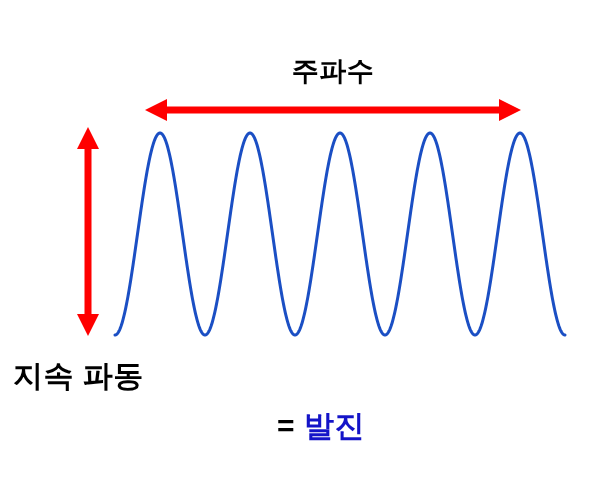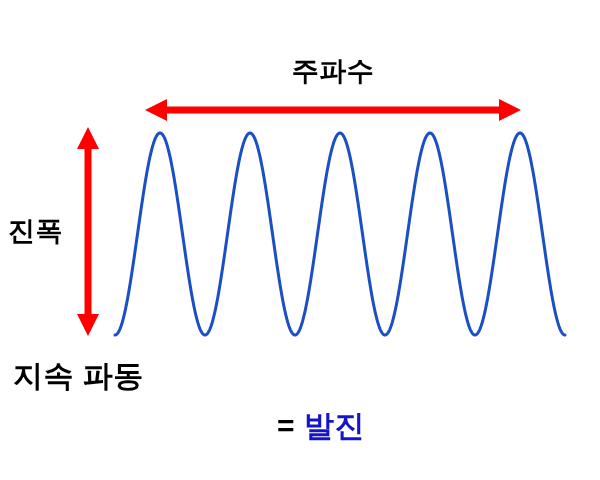--- a/index.html
+++ b/index.html
@@ -100,19 +100,18 @@
       <rect x="84.5" y="143" width="7" height="177" fill="#FF0000"></rect>
       <polygon points="88,127 77,149 99,149" fill="#FF0000"></polygon>
       <polygon points="88,336 77,314 99,314" fill="#FF0000"></polygon>
     </g>
 
     <path id="wave-path" fill="none" stroke="#1B4FC4" stroke-width="3" stroke-linecap="round" stroke-linejoin="round" d="M115.00 335.00 L115.50 334.94 L116.00 334.75 L116.50 334.45 L117.00 334.02 L117.50 333.47 L118.00 332.79 L118.50 332.00 L119.00 331.09 L119.50 330.06 L120.00 328.91 L120.50 327.65 L121.00 326.27 L121.50 324.78 L122.00 323.18 L122.50 321.47 L123.00 319.65 L123.50 317.73 L124.00 315.71 L124.50 313.59 L125.00 311.37 L125.50 309.06 L126.00 306.65 L126.50 304.16 L127.00 301.58 L127.50 298.92 L128.00 296.18 L128.50 293.37 L129.00 290.48 L129.50 287.52 L130.00 284.50 L130.50 281.42 L131.00 278.28 L131.50 275.08 L132.00 271.84 L132.50 268.54 L133.00 265.21 L133.50 261.84 L134.00 258.43 L134.50 255.00 L135.00 251.54 L135.50 248.06 L136.00 244.56 L136.50 241.05 L137.00 237.52 L137.50 234.00 L138.00 230.48 L138.50 226.95 L139.00 223.44 L139.50 219.94 L140.00 216.46 L140.50 213.00 L141.00 209.57 L141.50 206.16 L142.00 202.79 L142.50 199.46 L143.00 196.16 L143.50 192.92 L144.00 189.72 L144.50 186.58 L145.00 183.50 L145.50 180.48 L146.00 177.52 L146.50 174.63 L147.00 171.82 L147.50 169.08 L148.00 166.42 L148.50 163.84 L149.00 161.35 L149.50 158.94 L150.00 156.63 L150.50 154.41 L151.00 152.29 L151.50 150.27 L152.00 148.35 L152.50 146.53 L153.00 144.82 L153.50 143.22 L154.00 141.73 L154.50 140.35 L155.00 139.09 L155.50 137.94 L156.00 136.91 L156.50 136.00 L157.00 135.21 L157.50 134.53 L158.00 133.98 L158.50 133.55 L159.00 133.25 L159.50 133.06 L160.00 133.00 L160.50 133.06 L161.00 133.25 L161.50 133.55 L162.00 133.98 L162.50 134.53 L163.00 135.21 L163.50 136.00 L164.00 136.91 L164.50 137.94 L165.00 139.09 L165.50 140.35 L166.00 141.73 L166.50 143.22 L167.00 144.82 L167.50 146.53 L168.00 148.35 L168.50 150.27 L169.00 152.29 L169.50 154.41 L170.00 156.63 L170.50 158.94 L171.00 161.35 L171.50 163.84 L172.00 166.42 L172.50 169.08 L173.00 171.82 L173.50 174.63 L174.00 177.52 L174.50 180.48 L175.00 183.50 L175.50 186.58 L176.00 189.72 L176.50 192.92 L177.00 196.16 L177.50 199.46 L178.00 202.79 L178.50 206.16 L179.00 209.57 L179.50 213.00 L180.00 216.46 L180.50 219.94 L181.00 223.44 L181.50 226.95 L182.00 230.48 L182.50 234.00 L183.00 237.52 L183.50 241.05 L184.00 244.56 L184.50 248.06 L185.00 251.54 L185.50 255.00 L186.00 258.43 L186.50 261.84 L187.00 265.21 L187.50 268.54 L188.00 271.84 L188.50 275.08 L189.00 278.28 L189.50 281.42 L190.00 284.50 L190.50 287.52 L191.00 290.48 L191.50 293.37 L192.00 296.18 L192.50 298.92 L193.00 301.58 L193.50 304.16 L194.00 306.65 L194.50 309.06 L195.00 311.37 L195.50 313.59 L196.00 315.71 L196.50 317.73 L197.00 319.65 L197.50 321.47 L198.00 323.18 L198.50 324.78 L199.00 326.27 L199.50 327.65 L200.00 328.91 L200.50 330.06 L201.00 331.09 L201.50 332.00 L202.00 332.79 L202.50 333.47 L203.00 334.02 L203.50 334.45 L204.00 334.75 L204.50 334.94 L205.00 335.00 L205.50 334.94 L206.00 334.75 L206.50 334.45 L207.00 334.02 L207.50 333.47 L208.00 332.79 L208.50 332.00 L209.00 331.09 L209.50 330.06 L210.00 328.91 L210.50 327.65 L211.00 326.27 L211.50 324.78 L212.00 323.18 L212.50 321.47 L213.00 319.65 L213.50 317.73 L214.00 315.71 L214.50 313.59 L215.00 311.37 L215.50 309.06 L216.00 306.65 L216.50 304.16 L217.00 301.58 L217.50 298.92 L218.00 296.18 L218.50 293.37 L219.00 290.48 L219.50 287.52 L220.00 284.50 L220.50 281.42 L221.00 278.28 L221.50 275.08 L222.00 271.84 L222.50 268.54 L223.00 265.21 L223.50 261.84 L224.00 258.43 L224.50 255.00 L225.00 251.54 L225.50 248.06 L226.00 244.56 L226.50 241.05 L227.00 237.52 L227.50 234.00 L228.00 230.48 L228.50 226.95 L229.00 223.44 L229.50 219.94 L230.00 216.46 L230.50 213.00 L231.00 209.57 L231.50 206.16 L232.00 202.79 L232.50 199.46 L233.00 196.16 L233.50 192.92 L234.00 189.72 L234.50 186.58 L235.00 183.50 L235.50 180.48 L236.00 177.52 L236.50 174.63 L237.00 171.82 L237.50 169.08 L238.00 166.42 L238.50 163.84 L239.00 161.35 L239.50 158.94 L240.00 156.63 L240.50 154.41 L241.00 152.29 L241.50 150.27 L242.00 148.35 L242.50 146.53 L243.00 144.82 L243.50 143.22 L244.00 141.73 L244.50 140.35 L245.00 139.09 L245.50 137.94 L246.00 136.91 L246.50 136.00 L247.00 135.21 L247.50 134.53 L248.00 133.98 L248.50 133.55 L249.00 133.25 L249.50 133.06 L250.00 133.00 L250.50 133.06 L251.00 133.25 L251.50 133.55 L252.00 133.98 L252.50 134.53 L253.00 135.21 L253.50 136.00 L254.00 136.91 L254.50 137.94 L255.00 139.09 L255.50 140.35 L256.00 141.73 L256.50 143.22 L257.00 144.82 L257.50 146.53 L258.00 148.35 L258.50 150.27 L259.00 152.29 L259.50 154.41 L260.00 156.63 L260.50 158.94 L261.00 161.35 L261.50 163.84 L262.00 166.42 L262.50 169.08 L263.00 171.82 L263.50 174.63 L264.00 177.52 L264.50 180.48 L265.00 183.50 L265.50 186.58 L266.00 189.72 L266.50 192.92 L267.00 196.16 L267.50 199.46 L268.00 202.79 L268.50 206.16 L269.00 209.57 L269.50 213.00 L270.00 216.46 L270.50 219.94 L271.00 223.44 L271.50 226.95 L272.00 230.48 L272.50 234.00 L273.00 237.52 L273.50 241.05 L274.00 244.56 L274.50 248.06 L275.00 251.54 L275.50 255.00 L276.00 258.43 L276.50 261.84 L277.00 265.21 L277.50 268.54 L278.00 271.84 L278.50 275.08 L279.00 278.28 L279.50 281.42 L280.00 284.50 L280.50 287.52 L281.00 290.48 L281.50 293.37 L282.00 296.18 L282.50 298.92 L283.00 301.58 L283.50 304.16 L284.00 306.65 L284.50 309.06 L285.00 311.37 L285.50 313.59 L286.00 315.71 L286.50 317.73 L287.00 319.65 L287.50 321.47 L288.00 323.18 L288.50 324.78 L289.00 326.27 L289.50 327.65 L290.00 328.91 L290.50 330.06 L291.00 331.09 L291.50 332.00 L292.00 332.79 L292.50 333.47 L293.00 334.02 L293.50 334.45 L294.00 334.75 L294.50 334.94 L295.00 335.00 L295.50 334.94 L296.00 334.75 L296.50 334.45 L297.00 334.02 L297.50 333.47 L298.00 332.79 L298.50 332.00 L299.00 331.09 L299.50 330.06 L300.00 328.91 L300.50 327.65 L301.00 326.27 L301.50 324.78 L302.00 323.18 L302.50 321.47 L303.00 319.65 L303.50 317.73 L304.00 315.71 L304.50 313.59 L305.00 311.37 L305.50 309.06 L306.00 306.65 L306.50 304.16 L307.00 301.58 L307.50 298.92 L308.00 296.18 L308.50 293.37 L309.00 290.48 L309.50 287.52 L310.00 284.50 L310.50 281.42 L311.00 278.28 L311.50 275.08 L312.00 271.84 L312.50 268.54 L313.00 265.21 L313.50 261.84 L314.00 258.43 L314.50 255.00 L315.00 251.54 L315.50 248.06 L316.00 244.56 L316.50 241.05 L317.00 237.52 L317.50 234.00 L318.00 230.48 L318.50 226.95 L319.00 223.44 L319.50 219.94 L320.00 216.46 L320.50 213.00 L321.00 209.57 L321.50 206.16 L322.00 202.79 L322.50 199.46 L323.00 196.16 L323.50 192.92 L324.00 189.72 L324.50 186.58 L325.00 183.50 L325.50 180.48 L326.00 177.52 L326.50 174.63 L327.00 171.82 L327.50 169.08 L328.00 166.42 L328.50 163.84 L329.00 161.35 L329.50 158.94 L330.00 156.63 L330.50 154.41 L331.00 152.29 L331.50 150.27 L332.00 148.35 L332.50 146.53 L333.00 144.82 L333.50 143.22 L334.00 141.73 L334.50 140.35 L335.00 139.09 L335.50 137.94 L336.00 136.91 L336.50 136.00 L337.00 135.21 L337.50 134.53 L338.00 133.98 L338.50 133.55 L339.00 133.25 L339.50 133.06 L340.00 133.00 L340.50 133.06 L341.00 133.25 L341.50 133.55 L342.00 133.98 L342.50 134.53 L343.00 135.21 L343.50 136.00 L344.00 136.91 L344.50 137.94 L345.00 139.09 L345.50 140.35 L346.00 141.73 L346.50 143.22 L347.00 144.82 L347.50 146.53 L348.00 148.35 L348.50 150.27 L349.00 152.29 L349.50 154.41 L350.00 156.63 L350.50 158.94 L351.00 161.35 L351.50 163.84 L352.00 166.42 L352.50 169.08 L353.00 171.82 L353.50 174.63 L354.00 177.52 L354.50 180.48 L355.00 183.50 L355.50 186.58 L356.00 189.72 L356.50 192.92 L357.00 196.16 L357.50 199.46 L358.00 202.79 L358.50 206.16 L359.00 209.57 L359.50 213.00 L360.00 216.46 L360.50 219.94 L361.00 223.44 L361.50 226.95 L362.00 230.48 L362.50 234.00 L363.00 237.52 L363.50 241.05 L364.00 244.56 L364.50 248.06 L365.00 251.54 L365.50 255.00 L366.00 258.43 L366.50 261.84 L367.00 265.21 L367.50 268.54 L368.00 271.84 L368.50 275.08 L369.00 278.28 L369.50 281.42 L370.00 284.50 L370.50 287.52 L371.00 290.48 L371.50 293.37 L372.00 296.18 L372.50 298.92 L373.00 301.58 L373.50 304.16 L374.00 306.65 L374.50 309.06 L375.00 311.37 L375.50 313.59 L376.00 315.71 L376.50 317.73 L377.00 319.65 L377.50 321.47 L378.00 323.18 L378.50 324.78 L379.00 326.27 L379.50 327.65 L380.00 328.91 L380.50 330.06 L381.00 331.09 L381.50 332.00 L382.00 332.79 L382.50 333.47 L383.00 334.02 L383.50 334.45 L384.00 334.75 L384.50 334.94 L385.00 335.00 L385.50 334.94 L386.00 334.75 L386.50 334.45 L387.00 334.02 L387.50 333.47 L388.00 332.79 L388.50 332.00 L389.00 331.09 L389.50 330.06 L390.00 328.91 L390.50 327.65 L391.00 326.27 L391.50 324.78 L392.00 323.18 L392.50 321.47 L393.00 319.65 L393.50 317.73 L394.00 315.71 L394.50 313.59 L395.00 311.37 L395.50 309.06 L396.00 306.65 L396.50 304.16 L397.00 301.58 L397.50 298.92 L398.00 296.18 L398.50 293.37 L399.00 290.48 L399.50 287.52 L400.00 284.50 L400.50 281.42 L401.00 278.28 L401.50 275.08 L402.00 271.84 L402.50 268.54 L403.00 265.21 L403.50 261.84 L404.00 258.43 L404.50 255.00 L405.00 251.54 L405.50 248.06 L406.00 244.56 L406.50 241.05 L407.00 237.52 L407.50 234.00 L408.00 230.48 L408.50 226.95 L409.00 223.44 L409.50 219.94 L410.00 216.46 L410.50 213.00 L411.00 209.57 L411.50 206.16 L412.00 202.79 L412.50 199.46 L413.00 196.16 L413.50 192.92 L414.00 189.72 L414.50 186.58 L415.00 183.50 L415.50 180.48 L416.00 177.52 L416.50 174.63 L417.00 171.82 L417.50 169.08 L418.00 166.42 L418.50 163.84 L419.00 161.35 L419.50 158.94 L420.00 156.63 L420.50 154.41 L421.00 152.29 L421.50 150.27 L422.00 148.35 L422.50 146.53 L423.00 144.82 L423.50 143.22 L424.00 141.73 L424.50 140.35 L425.00 139.09 L425.50 137.94 L426.00 136.91 L426.50 136.00 L427.00 135.21 L427.50 134.53 L428.00 133.98 L428.50 133.55 L429.00 133.25 L429.50 133.06 L430.00 133.00 L430.50 133.06 L431.00 133.25 L431.50 133.55 L432.00 133.98 L432.50 134.53 L433.00 135.21 L433.50 136.00 L434.00 136.91 L434.50 137.94 L435.00 139.09 L435.50 140.35 L436.00 141.73 L436.50 143.22 L437.00 144.82 L437.50 146.53 L438.00 148.35 L438.50 150.27 L439.00 152.29 L439.50 154.41 L440.00 156.63 L440.50 158.94 L441.00 161.35 L441.50 163.84 L442.00 166.42 L442.50 169.08 L443.00 171.82 L443.50 174.63 L444.00 177.52 L444.50 180.48 L445.00 183.50 L445.50 186.58 L446.00 189.72 L446.50 192.92 L447.00 196.16 L447.50 199.46 L448.00 202.79 L448.50 206.16 L449.00 209.57 L449.50 213.00 L450.00 216.46 L450.50 219.94 L451.00 223.44 L451.50 226.95 L452.00 230.48 L452.50 234.00 L453.00 237.52 L453.50 241.05 L454.00 244.56 L454.50 248.06 L455.00 251.54 L455.50 255.00 L456.00 258.43 L456.50 261.84 L457.00 265.21 L457.50 268.54 L458.00 271.84 L458.50 275.08 L459.00 278.28 L459.50 281.42 L460.00 284.50 L460.50 287.52 L461.00 290.48 L461.50 293.37 L462.00 296.18 L462.50 298.92 L463.00 301.58 L463.50 304.16 L464.00 306.65 L464.50 309.06 L465.00 311.37 L465.50 313.59 L466.00 315.71 L466.50 317.73 L467.00 319.65 L467.50 321.47 L468.00 323.18 L468.50 324.78 L469.00 326.27 L469.50 327.65 L470.00 328.91 L470.50 330.06 L471.00 331.09 L471.50 332.00 L472.00 332.79 L472.50 333.47 L473.00 334.02 L473.50 334.45 L474.00 334.75 L474.50 334.94 L475.00 335.00 L475.50 334.94 L476.00 334.75 L476.50 334.45 L477.00 334.02 L477.50 333.47 L478.00 332.79 L478.50 332.00 L479.00 331.09 L479.50 330.06 L480.00 328.91 L480.50 327.65 L481.00 326.27 L481.50 324.78 L482.00 323.18 L482.50 321.47 L483.00 319.65 L483.50 317.73 L484.00 315.71 L484.50 313.59 L485.00 311.37 L485.50 309.06 L486.00 306.65 L486.50 304.16 L487.00 301.58 L487.50 298.92 L488.00 296.18 L488.50 293.37 L489.00 290.48 L489.50 287.52 L490.00 284.50 L490.50 281.42 L491.00 278.28 L491.50 275.08 L492.00 271.84 L492.50 268.54 L493.00 265.21 L493.50 261.84 L494.00 258.43 L494.50 255.00 L495.00 251.54 L495.50 248.06 L496.00 244.56 L496.50 241.05 L497.00 237.52 L497.50 234.00 L498.00 230.48 L498.50 226.95 L499.00 223.44 L499.50 219.94 L500.00 216.46 L500.50 213.00 L501.00 209.57 L501.50 206.16 L502.00 202.79 L502.50 199.46 L503.00 196.16 L503.50 192.92 L504.00 189.72 L504.50 186.58 L505.00 183.50 L505.50 180.48 L506.00 177.52 L506.50 174.63 L507.00 171.82 L507.50 169.08 L508.00 166.42 L508.50 163.84 L509.00 161.35 L509.50 158.94 L510.00 156.63 L510.50 154.41 L511.00 152.29 L511.50 150.27 L512.00 148.35 L512.50 146.53 L513.00 144.82 L513.50 143.22 L514.00 141.73 L514.50 140.35 L515.00 139.09 L515.50 137.94 L516.00 136.91 L516.50 136.00 L517.00 135.21 L517.50 134.53 L518.00 133.98 L518.50 133.55 L519.00 133.25 L519.50 133.06 L520.00 133.00 L520.50 133.06 L521.00 133.25 L521.50 133.55 L522.00 133.98 L522.50 134.53 L523.00 135.21 L523.50 136.00 L524.00 136.91 L524.50 137.94 L525.00 139.09 L525.50 140.35 L526.00 141.73 L526.50 143.22 L527.00 144.82 L527.50 146.53 L528.00 148.35 L528.50 150.27 L529.00 152.29 L529.50 154.41 L530.00 156.63 L530.50 158.94 L531.00 161.35 L531.50 163.84 L532.00 166.42 L532.50 169.08 L533.00 171.82 L533.50 174.63 L534.00 177.52 L534.50 180.48 L535.00 183.50 L535.50 186.58 L536.00 189.72 L536.50 192.92 L537.00 196.16 L537.50 199.46 L538.00 202.79 L538.50 206.16 L539.00 209.57 L539.50 213.00 L540.00 216.46 L540.50 219.94 L541.00 223.44 L541.50 226.95 L542.00 230.48 L542.50 234.00 L543.00 237.52 L543.50 241.05 L544.00 244.56 L544.50 248.06 L545.00 251.54 L545.50 255.00 L546.00 258.43 L546.50 261.84 L547.00 265.21 L547.50 268.54 L548.00 271.84 L548.50 275.08 L549.00 278.28 L549.50 281.42 L550.00 284.50 L550.50 287.52 L551.00 290.48 L551.50 293.37 L552.00 296.18 L552.50 298.92 L553.00 301.58 L553.50 304.16 L554.00 306.65 L554.50 309.06 L555.00 311.37 L555.50 313.59 L556.00 315.71 L556.50 317.73 L557.00 319.65 L557.50 321.47 L558.00 323.18 L558.50 324.78 L559.00 326.27 L559.50 327.65 L560.00 328.91 L560.50 330.06 L561.00 331.09 L561.50 332.00 L562.00 332.79 L562.50 333.47 L563.00 334.02 L563.50 334.45 L564.00 334.75 L564.50 334.94 L565.00 335.00"></path>
   </svg>
 
   <div class="txt" id="label-frequency"><span>주파수</span></div>
 
-  <div class="txt" id="label-amplitude">진폭</div>
 
   <div class="txt" id="label-continuous-wave"><span>지속 파동</span></div>
 
   <div class="txt" id="label-oscillation"><span class="shiftwrap"><span class="eq-sign">=</span><span> </span><span class="osc-term">발진</span></span></div>
 
 </div>
 
 </body></html>

